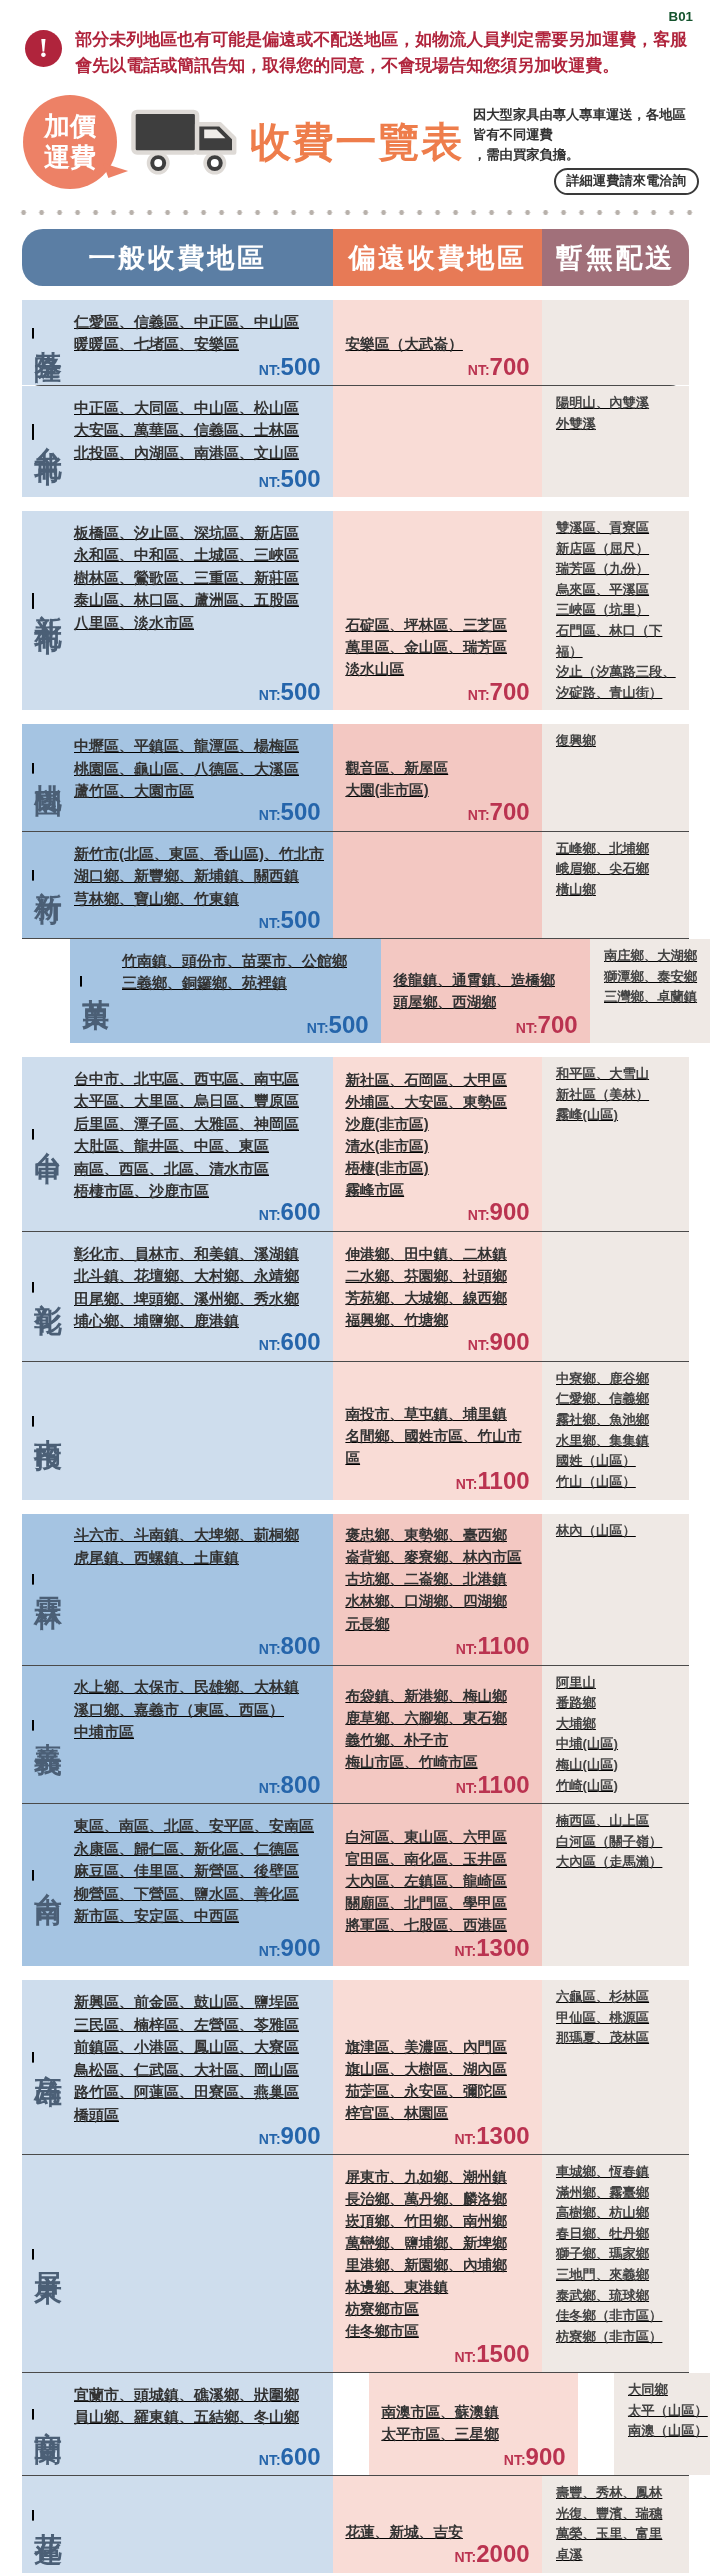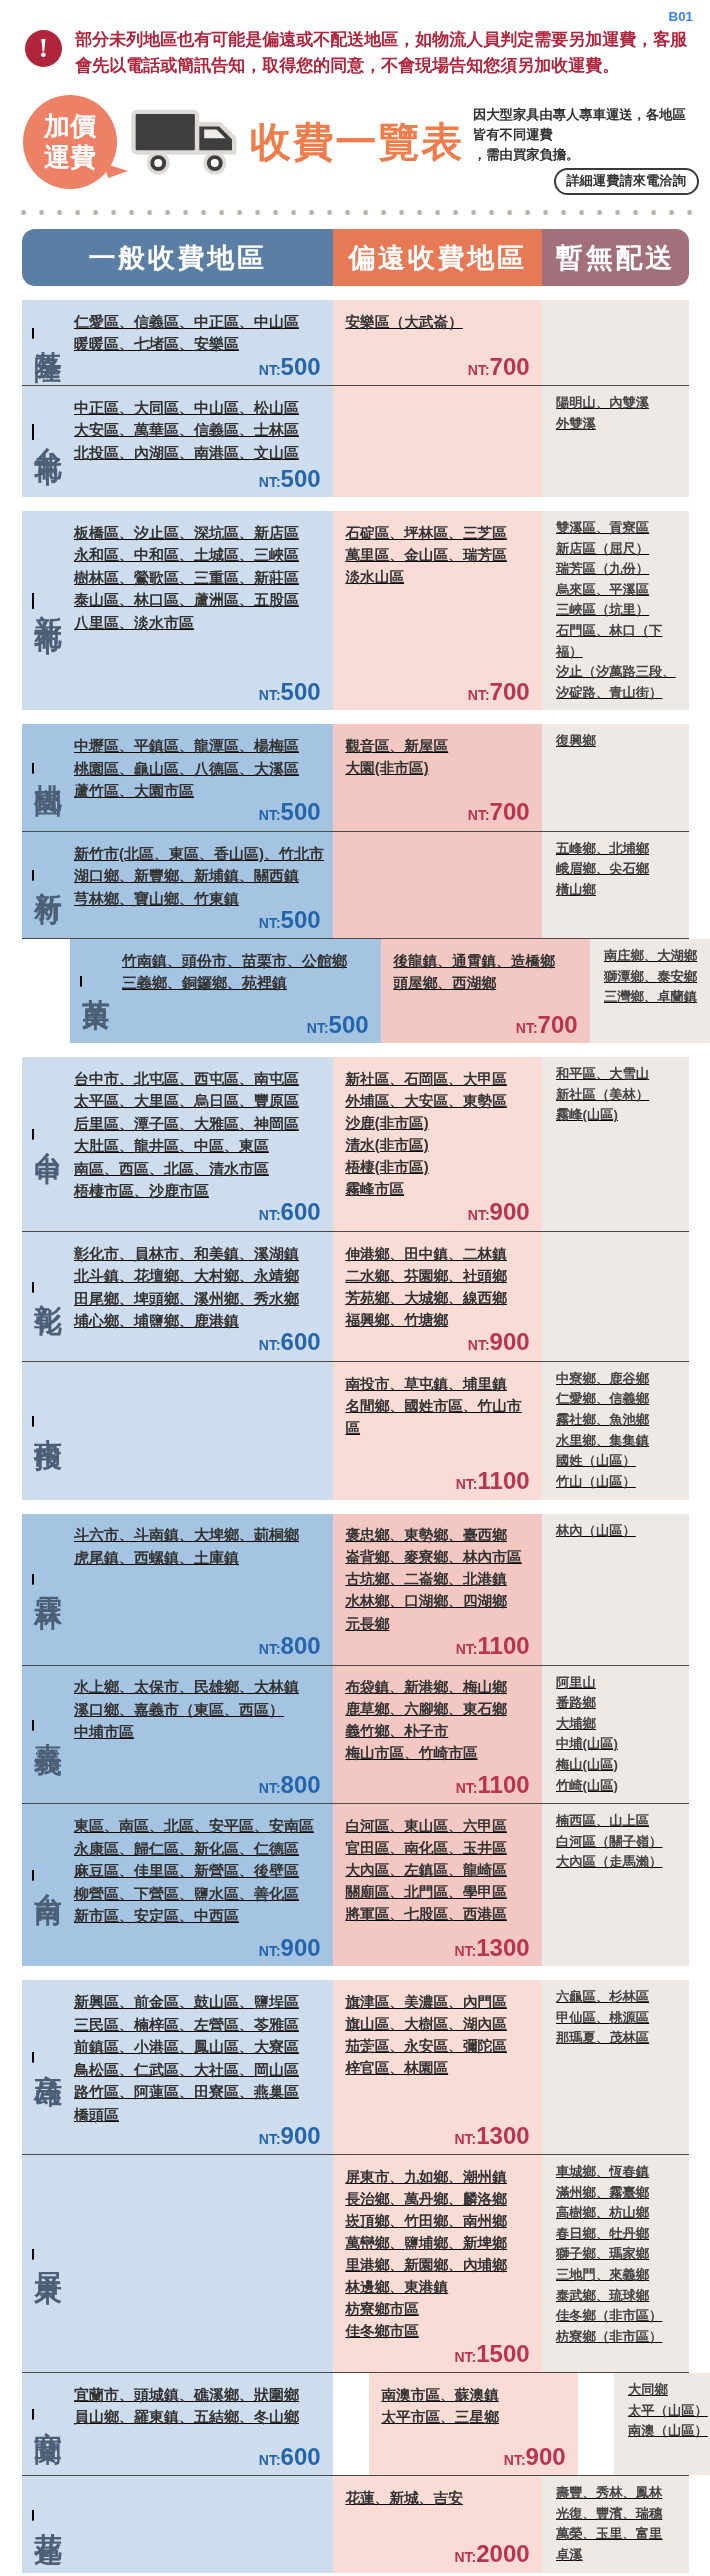--- a/index.html
+++ b/index.html
@@ -2,21 +2,21 @@
 <html style="--header-general: #5b7ea4; --header-remote: #e77a56; --header-none: #a1707a; --price-general: #2565ab; --price-remote: #ba3350; --cell-blue-light: #cedded; --cell-blue-medium: #a5c4e2; --cell-pink-light: #f9dcd6; --cell-pink-medium: #f3c8c2; --cell-beige: #efe9e5; --footer-bg: #9f6e77; --accent-orange: #ee7d4b; --bubble: #ed8166; --notice-red: #b0243c;font-size:14px"><head>
 <meta charset="utf-8">
 <style>
   * { box-sizing: border-box; }
   html,body { margin:0; padding:0; }
   body {
     width:711px; height:2576px; overflow:hidden; position:relative;
     background:#ffffff;
     font-family:"Liberation Sans","DejaVu Sans",sans-serif;
   }
-  .page-code { position:absolute; top:9px; right:18px; font-size:13.3px; font-weight:bold; color:#3b82f6; }
+  .page-code { position:absolute; top:9px; right:18px; font-size:13.3px; font-weight:bold; color:#14532d; }
 
   
   .notice { display:flex; gap:13.3px; align-items:flex-start; padding:27px 10.7px 0 25px; }
   .notice-icon {
     flex:0 0 37px; width:37px; height:37px; border-radius:50%;
     background:var(--notice-red); color:#fff; display:flex; align-items:center; justify-content:center;
     font-size:28px; font-weight:bold; margin-top:2.7px; font-family:"Liberation Serif","DejaVu Serif",serif;
   }
   .notice-text {
     font-family:"Liberation Serif","DejaVu Serif",serif;
@@ -46,21 +46,21 @@
   }
 
   .dots {
     height:7px; margin:16px 10.7px 14px 10.7px;
     background-image:radial-gradient(circle, #b8b1ab 2.3px, transparent 2.7px);
     background-size:18px 7px; background-position:3.6px 0.9px; background-repeat:repeat-x;
   }
 
   
   .fee-table { margin:0 22px; }
-  .thead { display:grid; grid-template-columns:311px 209px 147px; height:57px; border-radius:13px; overflow:hidden; }
+  .thead { display:grid; grid-template-columns:311px 209px 147px; height:57px; border-radius:21px; overflow:hidden; }
   .th { display:flex; align-items:center; justify-content:center; color:#fff; font-size:27px; font-weight:bold; letter-spacing:2.7px; }
   .th-general { background:var(--header-general); }
   .th-remote  { background:var(--header-remote); }
   .th-none    { background:var(--header-none); }
 
   .block { margin-top:14px;text-decoration:underline; }
   .row { display:grid; grid-template-columns:311px 209px 147px; }
   .row + .row { border-top:1.8px solid #4a4a4a; }
 
   .cell { position:relative; }
@@ -75,21 +75,21 @@
   .region-text {
     writing-mode:vertical-rl; text-orientation:upright;
     font-size:27.5px; font-weight:bold; color:#4b5f76; letter-spacing:5.3px;
   }
   .areas { font-size:15px; font-weight:bold; color:#333; line-height:1.5; white-space:pre-line; padding-top:1.8px; }
   .price { position:absolute; right:12.4px; bottom:4.4px; font-weight:bold; white-space:nowrap; }
   .price .nt { font-size:14px; } .price .val { font-size:24px; }
   .price-general { color:var(--price-general); }
   .price-remote  { color:var(--price-remote); }
 
-  .cell-remote { display:flex; align-items:flex-start; padding:9px 9px 30px 12.4px; }
+  .cell-remote { display:flex; align-items:flex-end; padding:9px 9px 30px 12.4px; }
   .remote-areas { font-size:14.7px; }
 
   .cell-none { display:flex; padding:7px 3.6px 7px 14px; }
   .none-areas { font-size:13.3px; font-weight:bold; color:#444; line-height:1.55; white-space:pre-line; }
 </style>
 </head>
 <body>
 
 <div class="page-code">B01</div>
 
@@ -148,21 +148,21 @@
       <div class="price price-general"><span class="nt">NT:</span><span class="val">500</span></div>
     </div>
     <div class="cell cell-remote">
       <div class="areas remote-areas">安樂區（大武崙）</div>
       <div class="price price-remote"><span class="nt">NT:</span><span class="val">700</span></div>
     </div>
     <div class="cell cell-none">
       <div class="none-areas"></div>
     </div>
   </div>
-        <div class="row" style="min-height: 112px;">
+        <div class="row" style="min-height: 112px; border-radius: 19px;">
     <div class="cell cell-general">
       <div class="region">
               <span class="region-text">台北市</span>
             </div>
       <div class="areas general-areas">中正區、大同區、中山區、松山區
 大安區、萬華區、信義區、士林區
 北投區、內湖區、南港區、文山區</div>
       <div class="price price-general"><span class="nt">NT:</span><span class="val">500</span></div>
     </div>
     <div class="cell cell-remote">

